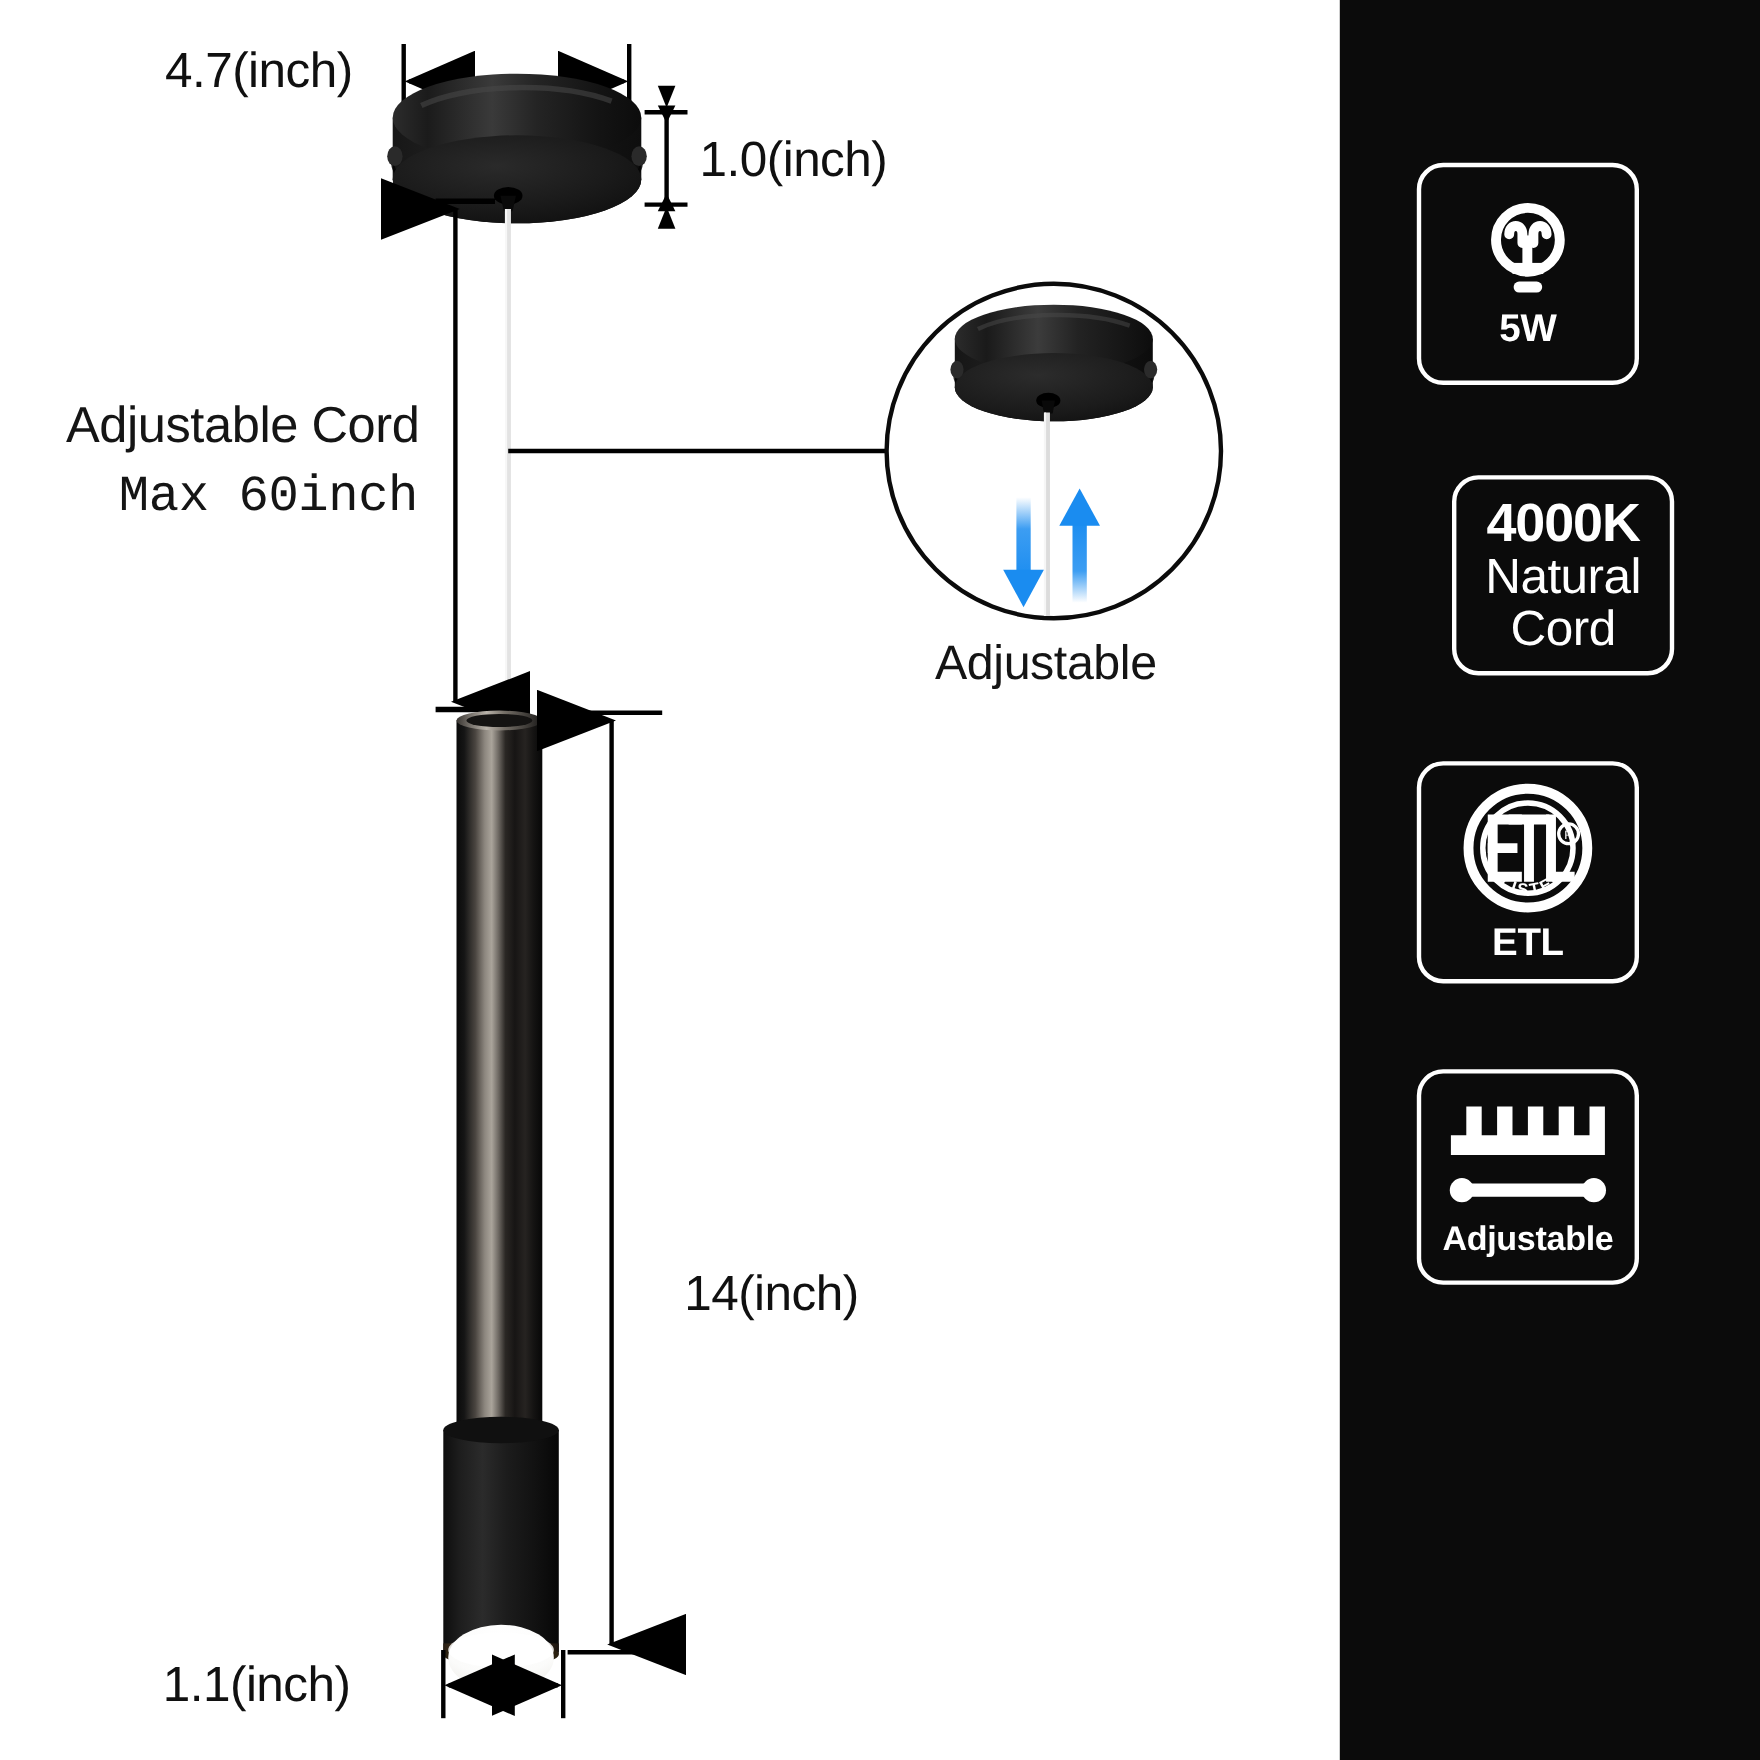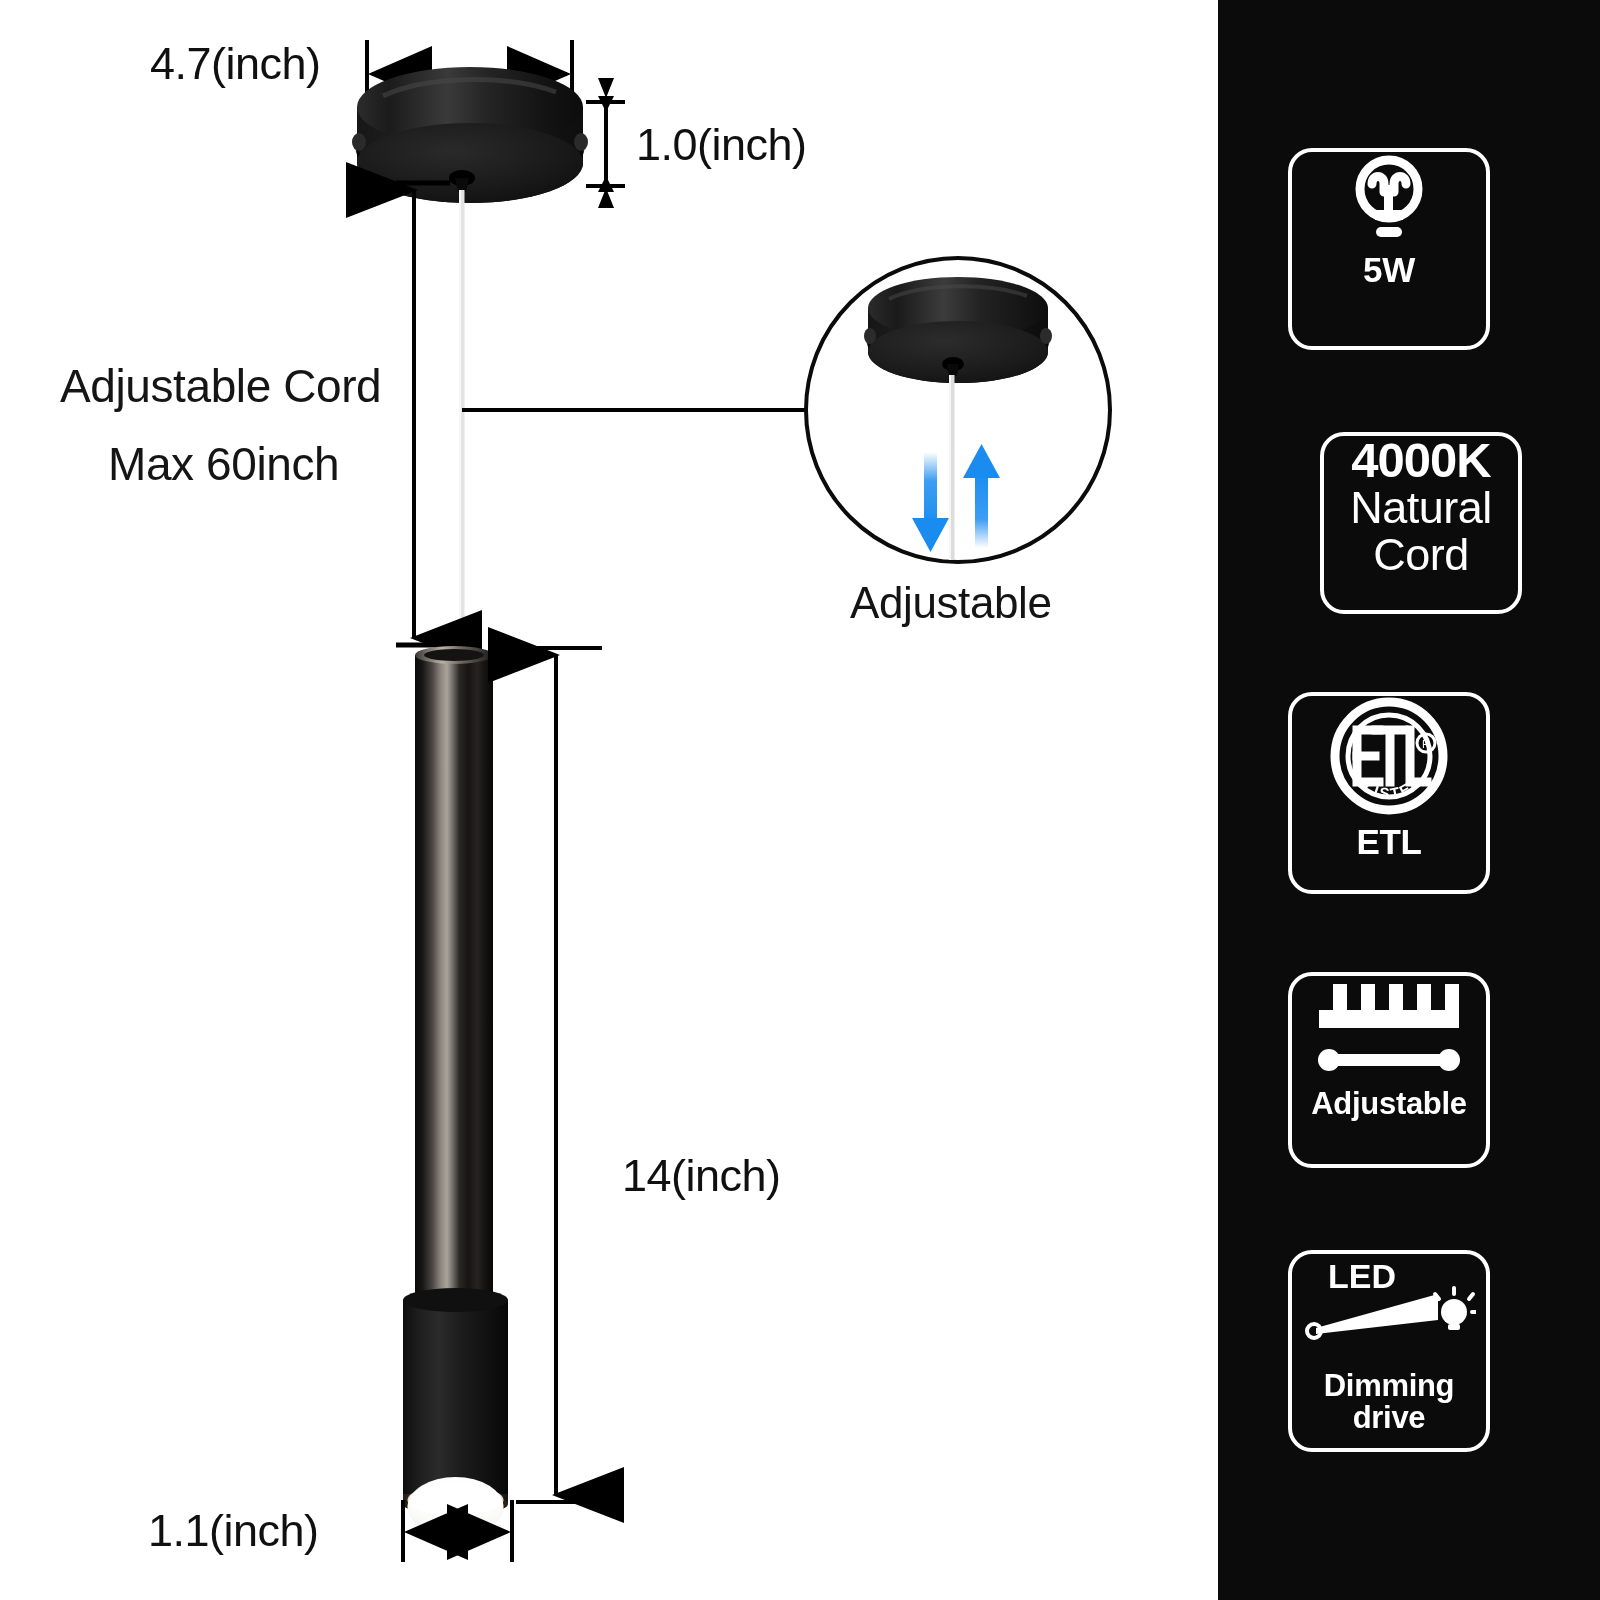--- a/index.html
+++ b/index.html
@@ -16,21 +16,21 @@
   .spec-panel{
     position:absolute;left:1218px;top:0;width:382px;height:1600px;
     background:#0b0b0b;
   }
   .badge{
     position:absolute;
     border:4px solid #ffffff;
     border-radius:24px;
     box-sizing:border-box;
     display:flex;flex-direction:column;
-    align-items:center;
+    align-items:center;justify-content:center;
     color:#ffffff;
   }
   .badge-b1{left:1288px;top:148px;width:202px;height:202px;}
   .badge-b2{left:1288px;top:432px;width:202px;height:182px;margin-left:32px;}
   .badge-b3{left:1288px;top:692px;width:202px;height:202px;}
   .badge-b4{left:1288px;top:972px;width:202px;height:196px;}
   .badge-b5{left:1288px;top:1250px;width:202px;height:202px;}
 
   .badge-caption{
     font-size:35px;font-weight:700;line-height:1.04;letter-spacing:-0.3px;
@@ -276,21 +276,21 @@
       <line x1="512" y1="1500" x2="512" y2="1562" stroke="#000" stroke-width="4"></line>
       <line x1="408" y1="1532" x2="507" y2="1532" stroke="#000" stroke-width="4" marker-start="url(#arrowL)" marker-end="url(#arrowR)"></line>
     </g>
   </svg>
 
   <div class="dim-text" style="left:150px;top:38px;">4.7(inch)</div>
 
   <div class="dim-text" style="left:636px;top:119px;">1.0(inch)</div>
 
   <div class="note-text" style="left:60px;top:357px;">Adjustable Cord</div>
-  <div class="note-text" style="left:108px;top:435px;">Max 60inch</div>
+  <div class="note-text" style="left:108px;top:423px;font-family:Liberation Mono, monospace;">Max 60inch</div>
 
   <div class="callout-text" style="left:850px;top:578px;">Adjustable</div>
 
   <div class="dim-text" style="left:622px;top:1150px;">14(inch)</div>
 
   <div class="dim-text" style="left:148px;top:1505px;">1.1(inch)</div>
 
   <div class="spec-panel"></div>
 
   <div class="badge badge-b1">
@@ -341,33 +341,14 @@
                L104,8 L104,34 L90,34 L90,8 L76,8 L76,34 L62,34 L62,8
                L48,8 L48,34 L34,34 L34,8 L20,8 L20,34 L6,34 Z" fill="#fff"></path>
 
       <line x1="16" y1="84" x2="136" y2="84" stroke="#fff" stroke-width="12" stroke-linecap="round"></line>
       <circle cx="16" cy="84" r="11" fill="#fff"></circle>
       <circle cx="136" cy="84" r="11" fill="#fff"></circle>
     </svg>
     <div class="badge-caption small" style="margin-top:8px;">Adjustable</div>
   </div>
 
-  <div class="badge badge-b5">
-    <svg width="174" height="110" viewBox="0 0 174 110">
-      <text x="60" y="34" font-family="Liberation Sans, sans-serif" font-size="34" font-weight="700" fill="#fff" text-anchor="middle">LED</text>
-
-      <path d="M14,74 L136,40 L136,66 L14,80 Z" fill="#fff"></path>
-      <circle cx="12" cy="77" r="7" fill="none" stroke="#fff" stroke-width="4"></circle>
-
-      <circle cx="152" cy="58" r="13" fill="#fff"></circle>
-      <rect x="146" y="70" width="12" height="6" rx="2" fill="#fff"></rect>
-      <g stroke="#fff" stroke-width="4" stroke-linecap="round">
-        <line x1="152" y1="34" x2="152" y2="40"></line>
-        <line x1="133" y1="40" x2="137" y2="45"></line>
-        <line x1="171" y1="40" x2="167" y2="45"></line>
-        <line x1="128" y1="58" x2="134" y2="58"></line>
-        <line x1="170" y1="58" x2="176" y2="58"></line>
-      </g>
-    </svg>
-    <div class="badge-caption small" style="margin-top:6px;">Dimming drive</div>
-  </div>
 
 </div>
 
 </body></html>

